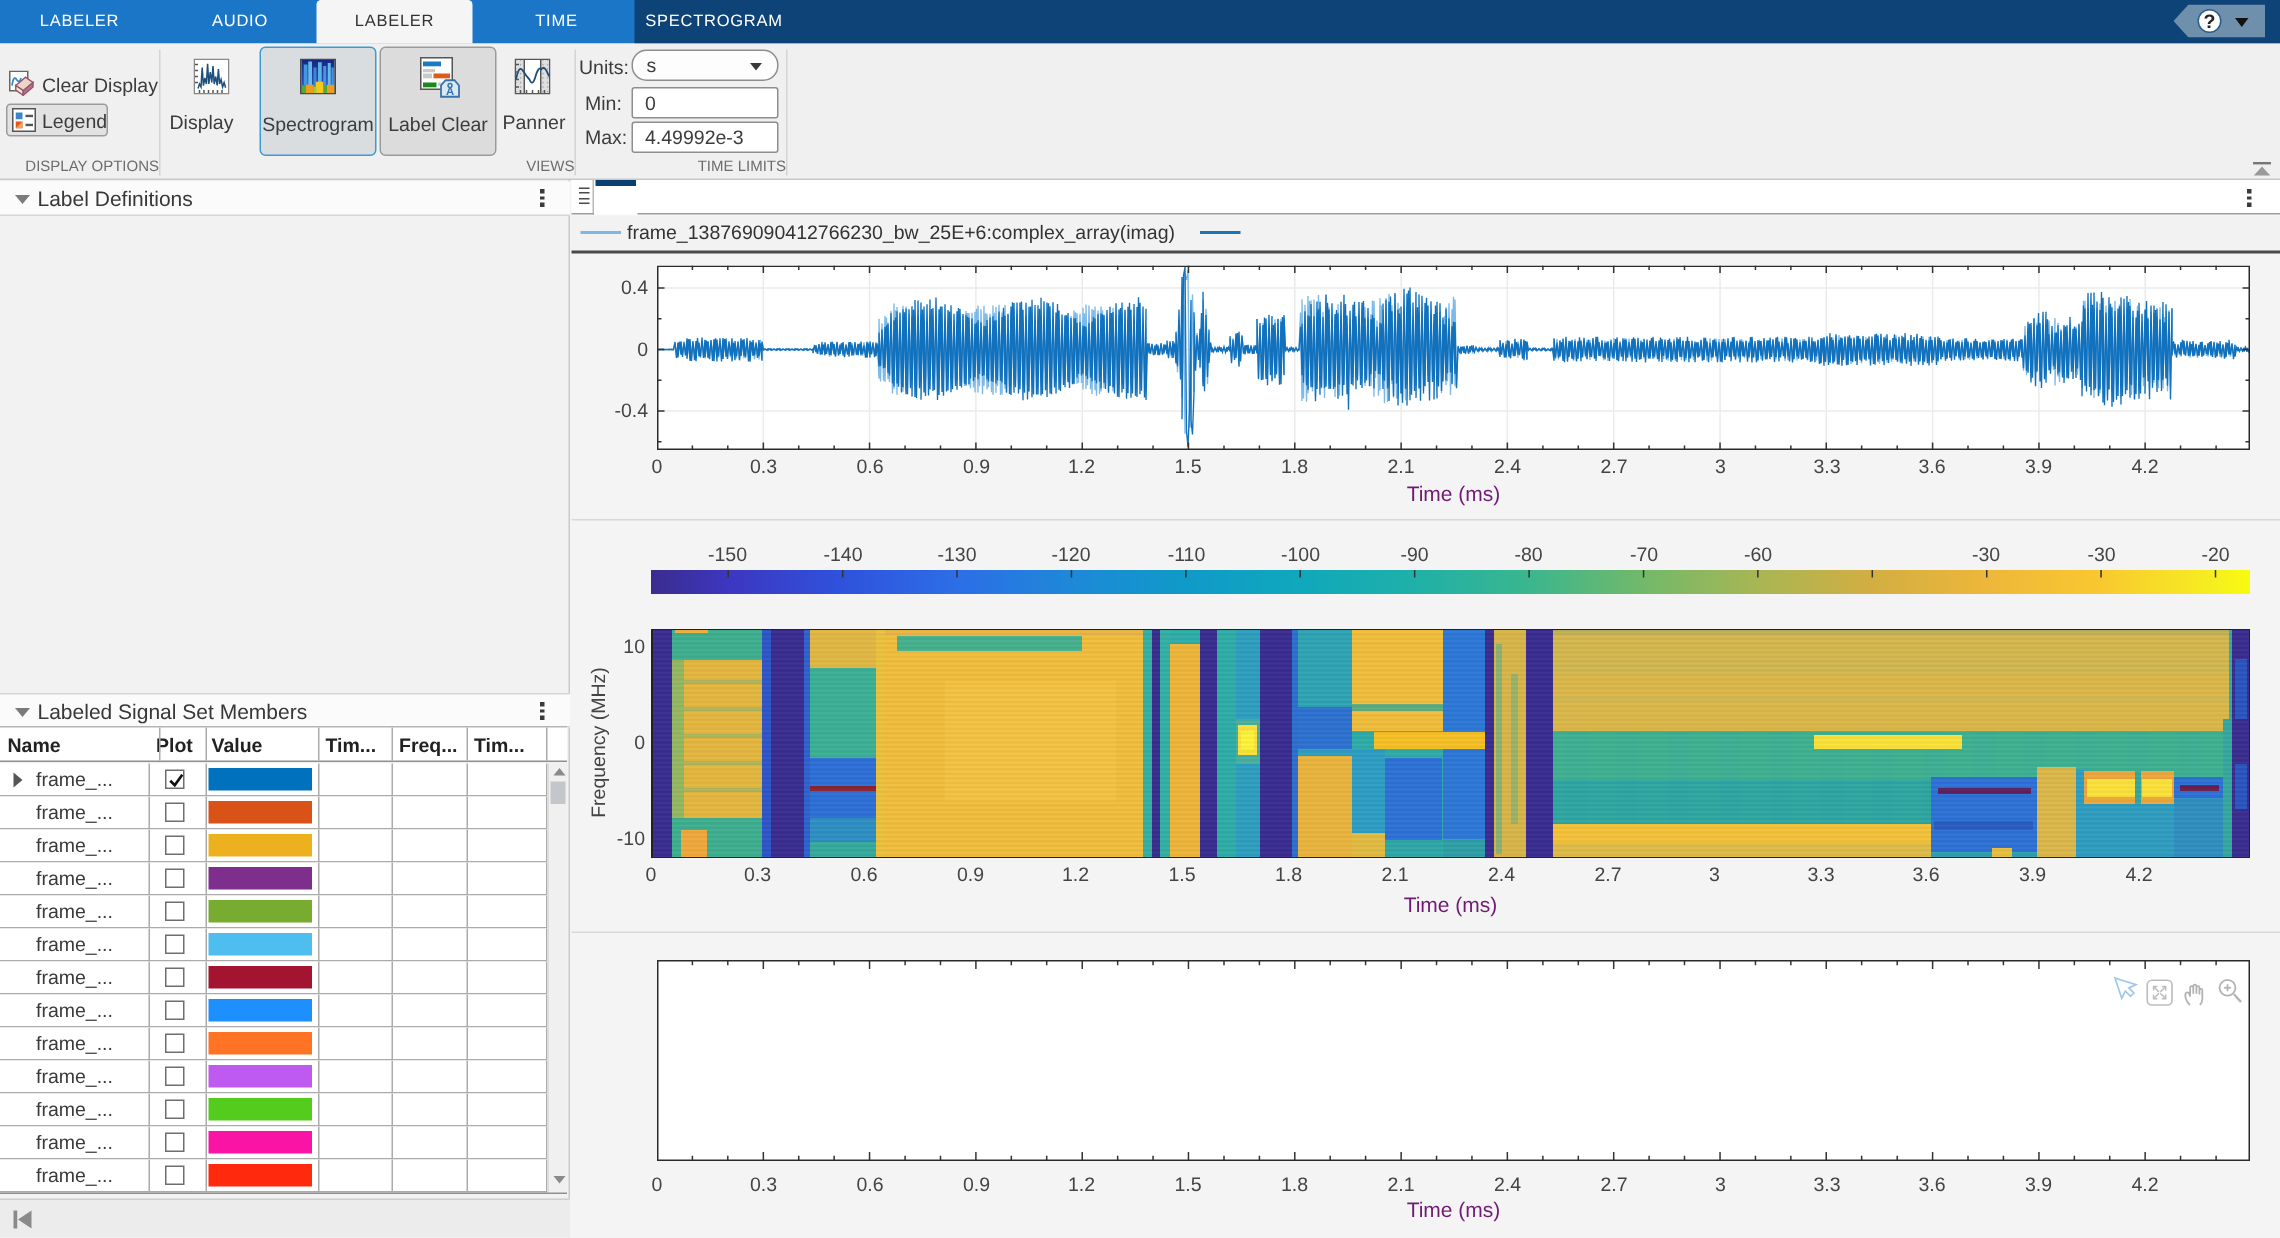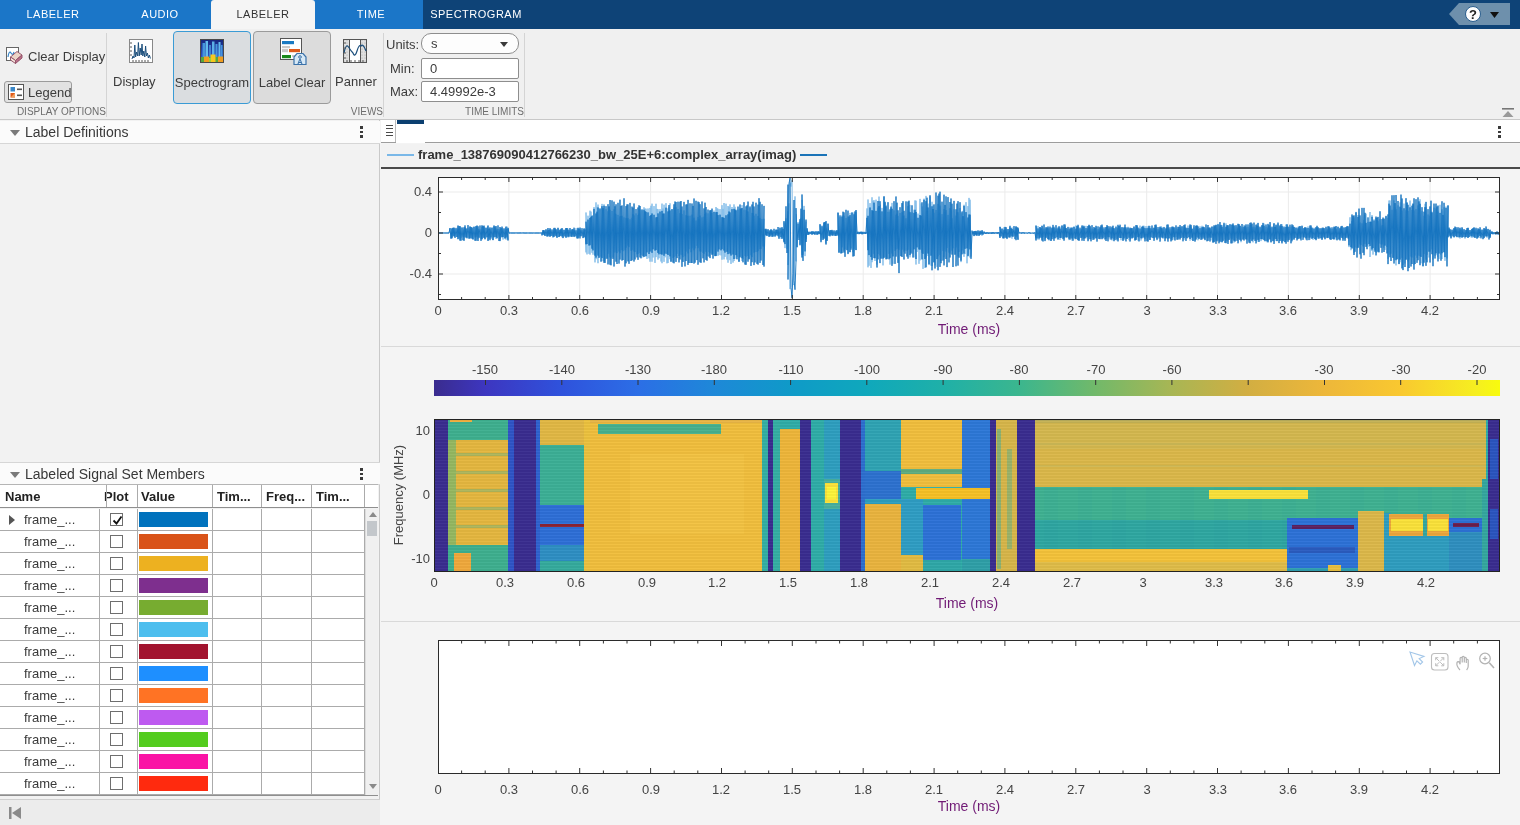--- a/index.html
+++ b/index.html
@@ -32,21 +32,21 @@
 .trow { position:absolute; left:0; width:365px; height:22px; background:#fff; border-bottom:1px solid #ababab; }
 .cline { position:absolute; top:0; bottom:0; width:1px; background:#ababab; }
 .swatch { position:absolute; left:139px; top:3px; width:69px; height:15px; }
 .cbx { position:absolute; left:110px; top:4px; width:13px; height:13px; background:#fff; border:1px solid #6e6e6e; }
 .nametxt { position:absolute; left:24px; top:3px; font-size:13px; color:#3a3a3a; }
 
 #vsb { position:absolute; left:365px; width:13px; background:#f0f0f0; border-left:1px solid #dcdcdc; }
 
 #main { position:absolute; left:381px; top:120px; width:1139px; height:705px; background:#f4f4f4; }
 #tabstrip { position:absolute; left:0; top:0; width:1139px; height:23px; background:#fff; }
-#legendbar { position:absolute; left:0; top:24px; width:1139px; height:23px; background:#f2f2f2; border-bottom:2px solid #4a4a4a; box-sizing:content-box; padding:0;font-weight:bold; }
+#legendbar { position:absolute; left:0; top:24px; width:1139px; height:23px; background:#f2f2f2; border-bottom:2px solid #4a4a4a; box-sizing:content-box; padding:0; }
 .legline { position:absolute; top:10px; width:27px; height:2px; }
 .legtxt { position:absolute; top:3px; font-size:13px; color:#333; }
 .ticklbl { position:absolute; font-size:13px; color:#444; text-align:center; width:40px; margin-left:-20px; }
 .ylbl { position:absolute; font-size:13px; color:#444; text-align:right; width:34px; }
 .axlbl { position:absolute; font-size:14px; color:#701a75; text-align:center; width:120px; margin-left:-60px; }
 .sep { position:absolute; left:0; width:1139px; height:1px; background:#d9d9d9; }
 </style>
 </head>
 <body>
 <div id="app">
@@ -69,21 +69,21 @@
   <div id="ribbon">
 
     <div class="abs" style="left:6px;top:18px;width:17px;height:17px;"><svg width="17" height="17" viewBox="0 0 17 17">
 <rect x="0.5" y="0.5" width="12" height="13" fill="#fff" stroke="#666"></rect>
 <path d="M2,10 Q3,3 5,6 T8,5" stroke="#3a87c8" fill="none" stroke-width="1.2"></path>
 <polygon points="4.5,10 11,4.5 16,8 9.5,13.5" fill="#ecd4c8" stroke="#96566c" stroke-width="1"></polygon>
 <polygon points="4.5,10 9.5,13.5 9.5,16.5 4.5,13" fill="#f6e6dc" stroke="#96566c" stroke-width="1"></polygon>
 <polygon points="9.5,13.5 16,8 16,11 9.5,16.5" fill="#bc7089" stroke="#96566c" stroke-width="1"></polygon>
 </svg></div>
     <div class="btnlbl abs" style="left:28px;top:20px;">Clear Display</div>
-    <div class="abs" style="left:4px;top:40px;width:68px;height:22px;background:#e2e2e2;border:1px solid #9b9b9b;border-radius:3px;margin-top:12px;">
+    <div class="abs" style="left:4px;top:40px;width:68px;height:22px;background:#e2e2e2;border:1px solid #9b9b9b;border-radius:3px;">
       <div class="abs" style="left:3px;top:2px;width:16px;height:16px;"><svg width="16" height="16" viewBox="0 0 16 16">
 <rect x="0.5" y="0.5" width="15" height="15" fill="#fff" stroke="#555"></rect>
 <rect x="2.5" y="3" width="4.5" height="4.5" fill="#3a87c8"></rect>
 <rect x="9" y="4.5" width="5" height="1.6" fill="#555"></rect>
 <rect x="2.5" y="9" width="4.5" height="4.5" fill="#e05a1a"></rect>
 <polygon points="2.5,13.5 7,9 7,13.5" fill="#f0a060"></polygon>
 <rect x="9" y="10.5" width="5" height="1.6" fill="#555"></rect>
 </svg></div>
       <div class="btnlbl abs" style="left:23px;top:3px;">Legend</div>
     </div>
@@ -567,21 +567,21 @@
         <div class="ticklbl" style="left:978px;top:135px;">3.9</div>
         <div class="ticklbl" style="left:1049px;top:135px;">4.2</div>
       <div class="axlbl" style="left:588px;top:153px;">Time (ms)</div>
     </div>
     <div class="sep" style="top:226px;"></div>
 
     <div id="fig2" class="abs" style="left:0;top:227px;width:1139px;height:274px;">
       <div class="ticklbl" style="left:104px;top:15px;">-150</div>
         <div class="ticklbl" style="left:181px;top:15px;">-140</div>
         <div class="ticklbl" style="left:257px;top:15px;">-130</div>
-        <div class="ticklbl" style="left:333px;top:15px;">-180</div>
+        <div class="ticklbl" style="left:333px;top:15px;">-120</div>
         <div class="ticklbl" style="left:410px;top:15px;">-110</div>
         <div class="ticklbl" style="left:486px;top:15px;">-100</div>
         <div class="ticklbl" style="left:562px;top:15px;">-90</div>
         <div class="ticklbl" style="left:638px;top:15px;">-80</div>
         <div class="ticklbl" style="left:715px;top:15px;">-70</div>
         <div class="ticklbl" style="left:791px;top:15px;">-60</div>
         <div class="ticklbl" style="left:867px;top:33px;">-50</div>
         <div class="ticklbl" style="left:943px;top:15px;">-30</div>
         <div class="ticklbl" style="left:1020px;top:15px;">-30</div>
         <div class="ticklbl" style="left:1096px;top:15px;">-20</div>

